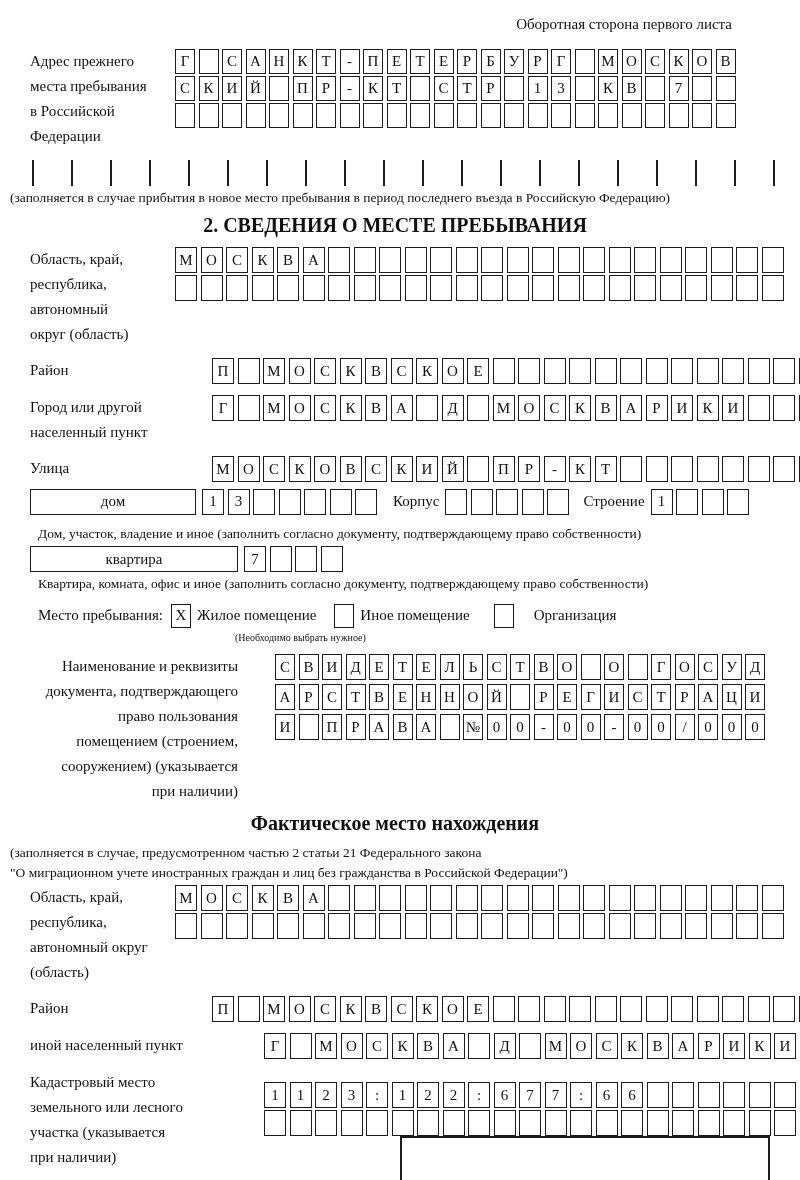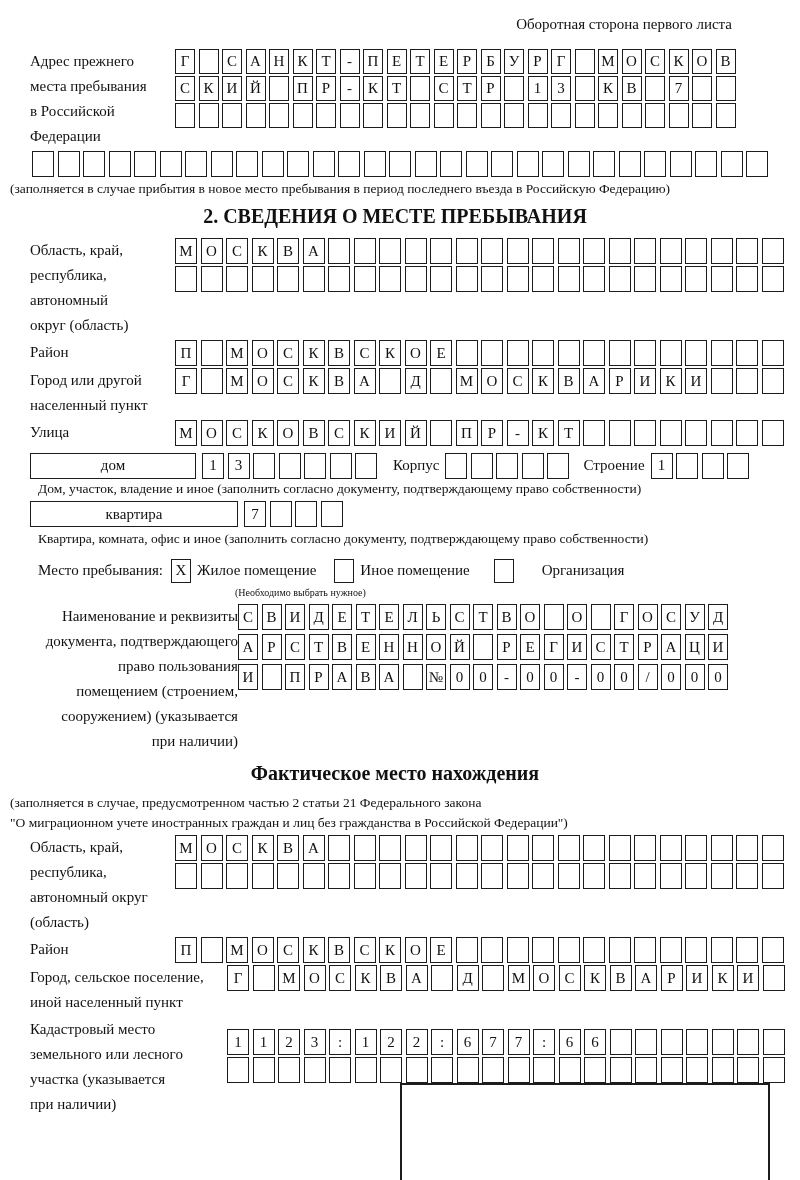--- a/index.html
+++ b/index.html
@@ -27,21 +27,21 @@
     font-size:15px; background:#fff;
   }
   .cells.small .cell { width:20px; height:25px; }
   .cells.tight .cell { width:20px; height:26px; }
 
   .caption { font-size:13.5px; text-align:left; margin:4px 0 2px -20px; width:780px; }
   .caption.left { text-align:left; margin-left:8px; width:auto; }
 
   .sec-title { font-size:20px; font-weight:bold; text-align:center; width:770px; margin:8px 0 10px -20px; }
 
-  .mt2 { margin-top:2px; } .mt4 { margin-top:4px; } .mt6 { margin-top:6px; } .mt8 { margin-top:8px; }
+  .mt2 { margin-top:11px;gap:37px; } .mt4 { margin-top:4px; } .mt6 { margin-top:6px; } .mt8 { margin-top:8px; }
 
   .named-box {
     border:1.6px solid #1c1c1c; height:26px; display:flex;
     align-items:center; justify-content:center; font-size:15px;
   }
   .inline-lbl { font-size:15px; line-height:27px; padding:0 6px; }
 
   .stay-row { display:flex; align-items:center; margin-top:10px; }
   .chk {
     width:20px; height:24px; border:1.7px solid #1c1c1c; display:flex;
@@ -381,21 +381,21 @@
   </div>
   <div class="caption left mt4">Квартира, комната, офис и иное (заполнить согласно документу, подтверждающему право собственности)</div>
 
   <div class="stay-row">
     <span class="inline-lbl" style="padding-left:8px">Место пребывания:</span>
     <span class="chk" style="margin-left:2px">X</span>
     <span class="inline-lbl">Жилое помещение</span>
     <span class="chk" style="margin-left:12px"></span>
     <span class="inline-lbl">Иное помещение</span>
     <span class="chk" style="margin-left:18px"></span>
-    <span class="inline-lbl" style="margin-left:22px">Организация</span>
+    <span class="inline-lbl" style="margin-left:14px">Организация</span>
   </div>
   <div class="stay-note">(Необходимо выбрать нужное)</div>
 
   <div class="frow mt2">
     <div class="label-col w210">
       <div>Наименование и реквизиты</div>
       <div>документа, подтверждающего</div>
       <div>право пользования</div>
       <div>помещением (строением,</div>
       <div>сооружением) (указывается</div>
@@ -566,21 +566,20 @@
         <div class="cell"></div>
         <div class="cell"></div>
         <div class="cell"></div>
         <div class="cell"></div>
         <div class="cell"></div>
       </div>
   </div>
 
   <div class="frow mt2">
     <div class="label-col w189">
-      <div>Город, сельское поселение,</div>
       <div>иной населенный пункт</div>
     </div>
     <div class="cells">
         <div class="cell">Г</div>
         <div class="cell"></div>
         <div class="cell">М</div>
         <div class="cell">О</div>
         <div class="cell">С</div>
         <div class="cell">К</div>
         <div class="cell">В</div>

